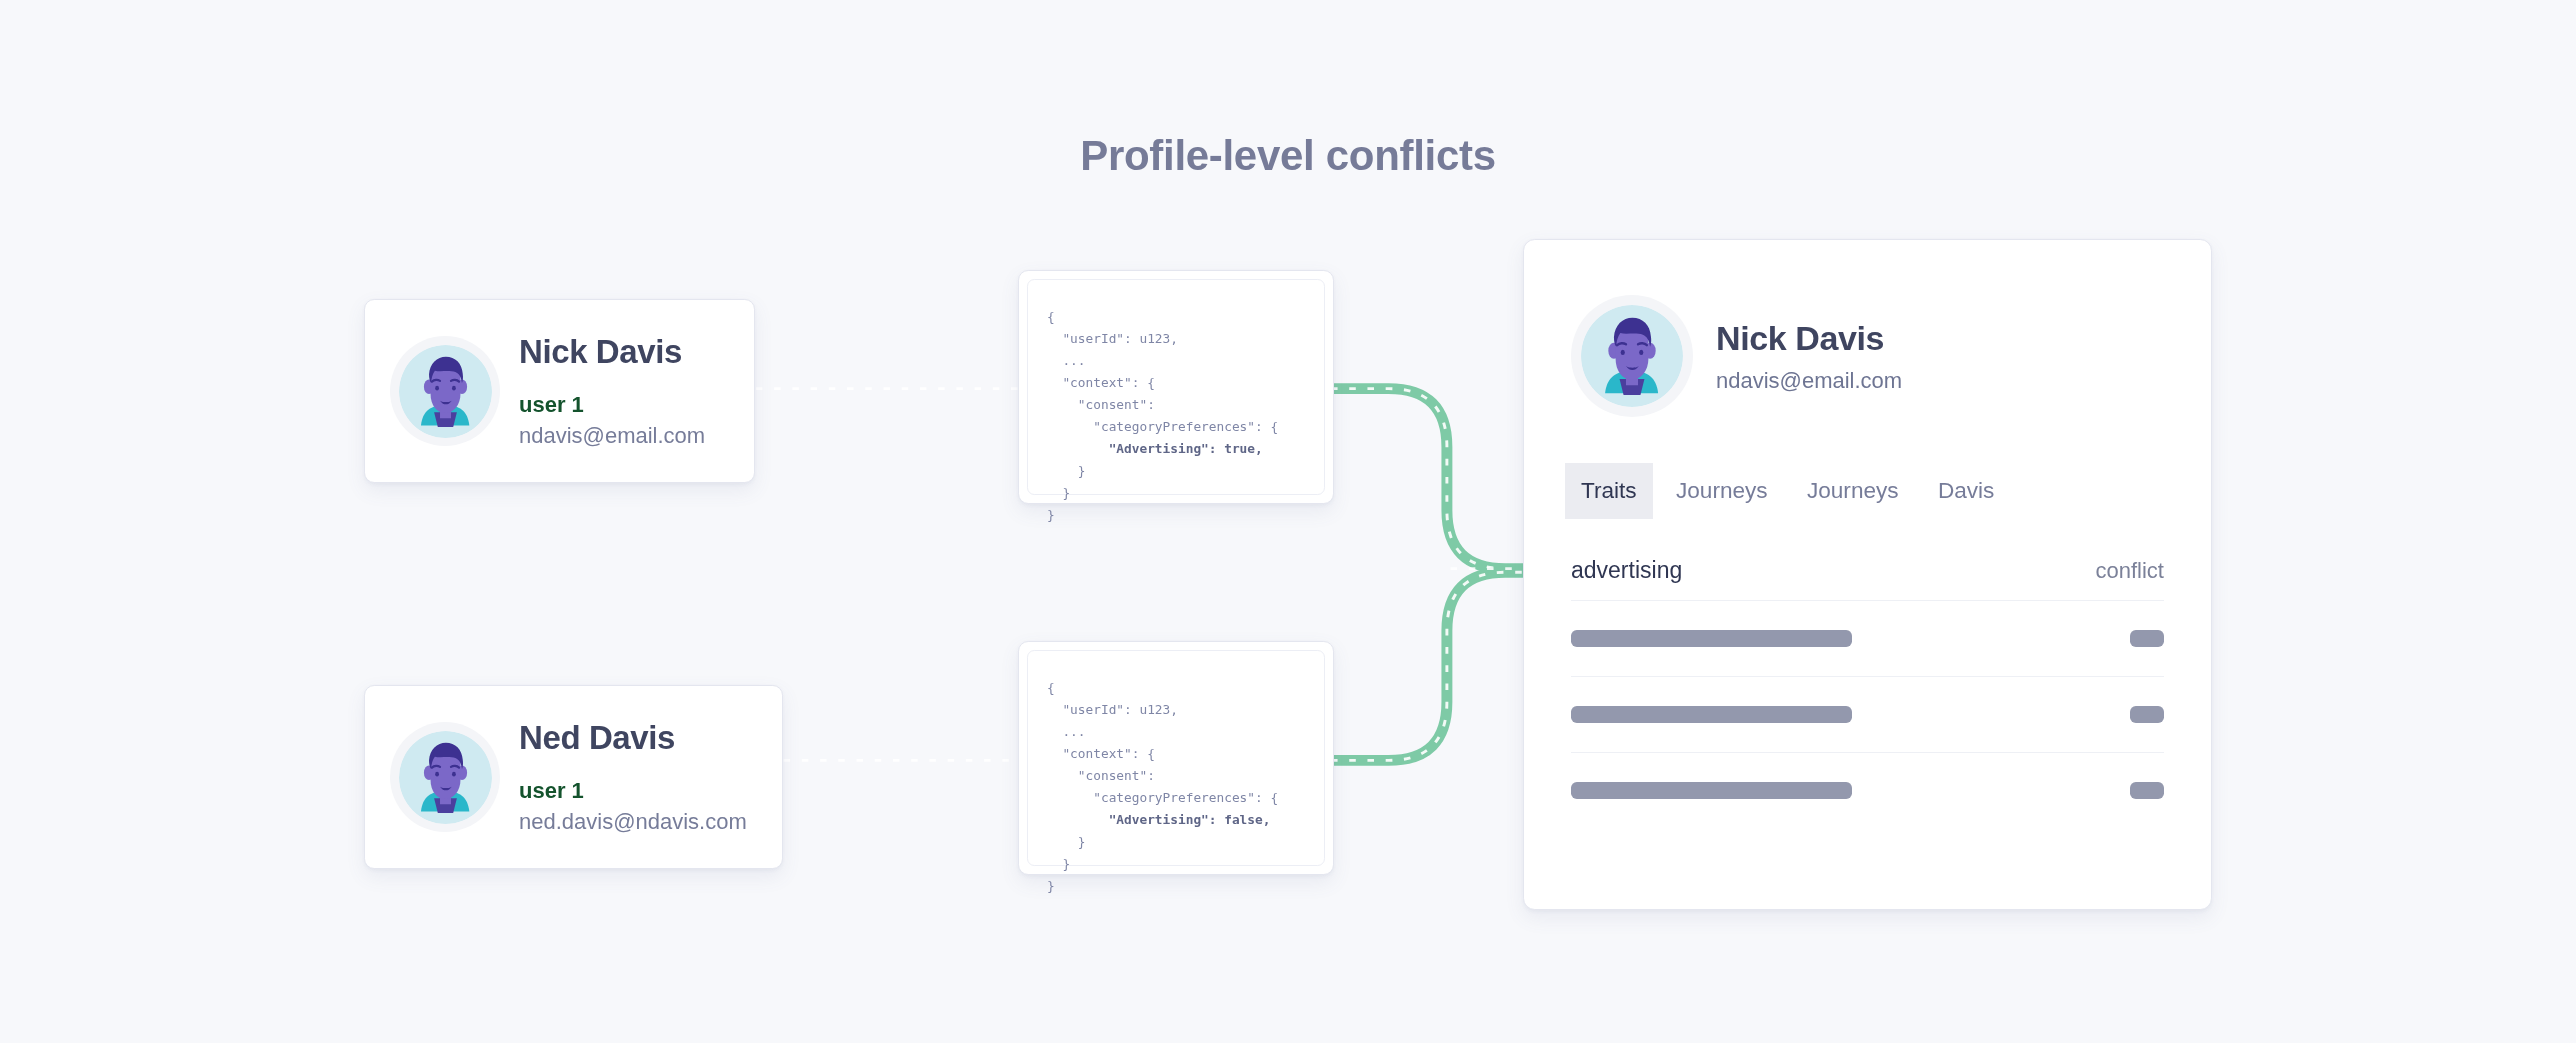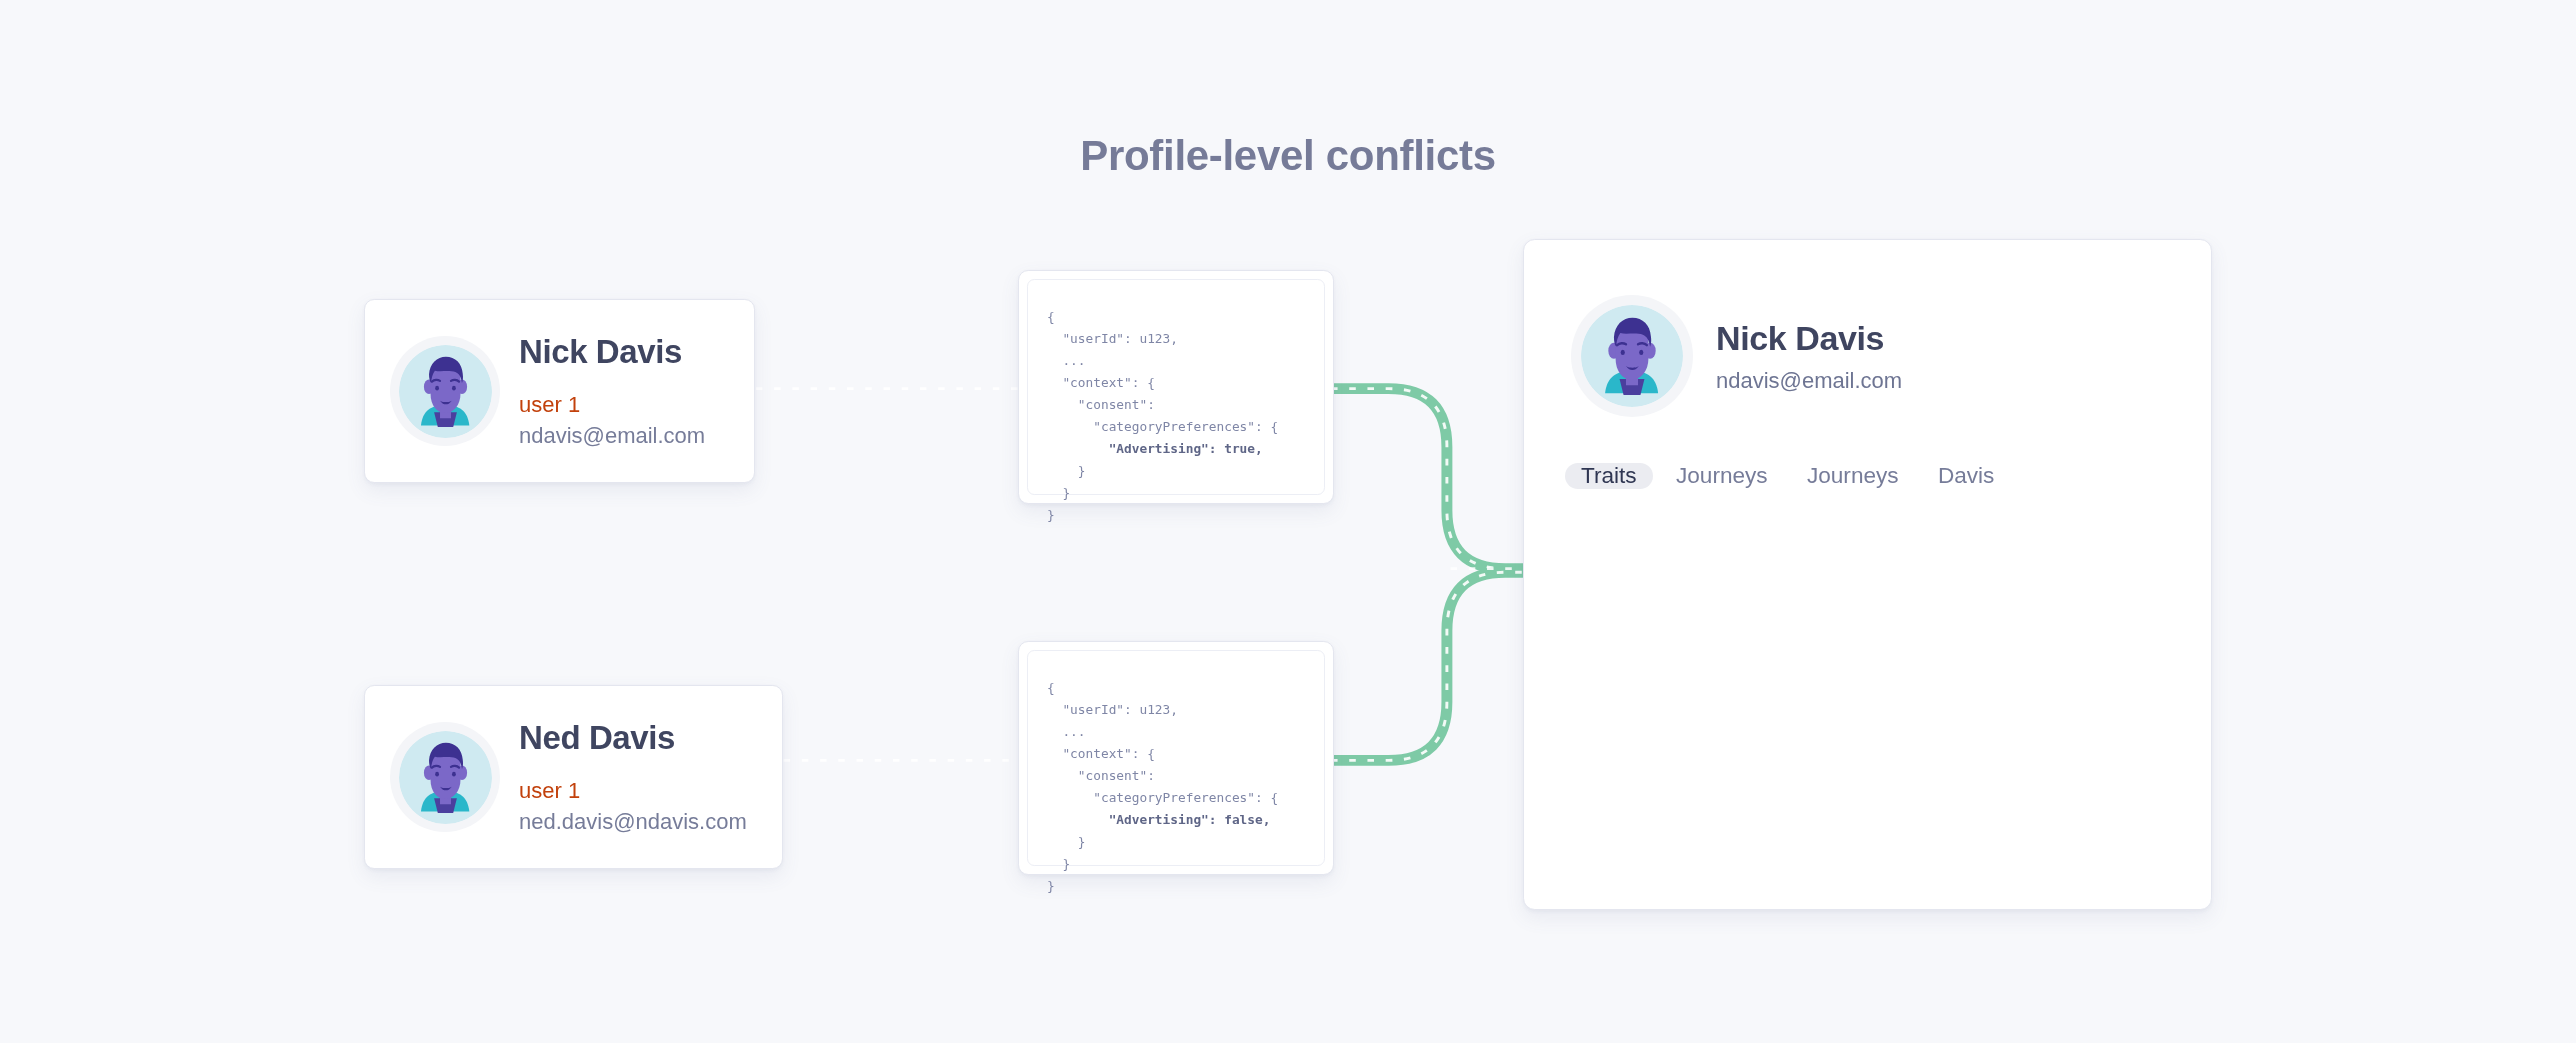--- a/index.html
+++ b/index.html
@@ -79,22 +79,22 @@
   .person-meta { display: flex; flex-direction: column; justify-content: center; }
   .person-name {
     font-size: 33px;
     font-weight: 700;
     color: #3f4560;
     line-height: 1.15;
     letter-spacing: -0.4px;
   }
   .person-sub {
     font-size: 22px;
-    font-weight: 400;
-    color: #c2410c;
+    font-weight: 700;
+    color: #14532d;
     margin-top: 21px;
     line-height: 1.15;
   }
   .person-email {
     font-size: 22px;
     font-weight: 400;
     color: #767c99;
     margin-top: 5.8px;
     line-height: 1.15;
   }
@@ -154,22 +154,22 @@
 
   .tabs {
     display: flex;
     align-items: center;
     gap: 7.3px;
     padding: 46px 0 0 41px;
   }
   .tab {
     font-size: 22.6px;
     color: #767c99;
-    padding: 0 16px;
-    border-radius: 16px;
+    padding: 15px 16px;
+    border-radius: 0;
     background: transparent;
     white-space: nowrap;
   }
   .tab.active {
     background: #ebecf1;
     color: #2f3652;
     font-weight: 400;
   }
 
   .traits {
@@ -371,16 +371,35 @@
       </div>
     </div>
 
     <div class="tabs">
       <div class="tab active">Traits</div>
       <div class="tab">Journeys</div>
       <div class="tab">Journeys</div>
       <div class="tab">Davis</div>
     </div>
 
+    <div class="traits">
+      <div class="traits-header">
+        <div class="trait-key">advertising</div>
+        <div class="trait-status">conflict</div>
+      </div>
+
+      <div class="trait-row">
+        <div class="bar bar-wide"></div>
+        <div class="bar bar-small"></div>
+      </div>
+      <div class="trait-row">
+        <div class="bar bar-wide"></div>
+        <div class="bar bar-small"></div>
+      </div>
+      <div class="trait-row">
+        <div class="bar bar-wide"></div>
+        <div class="bar bar-small"></div>
+      </div>
+    </div>
   </div>
 
 </div>
 
 
 </body></html>

